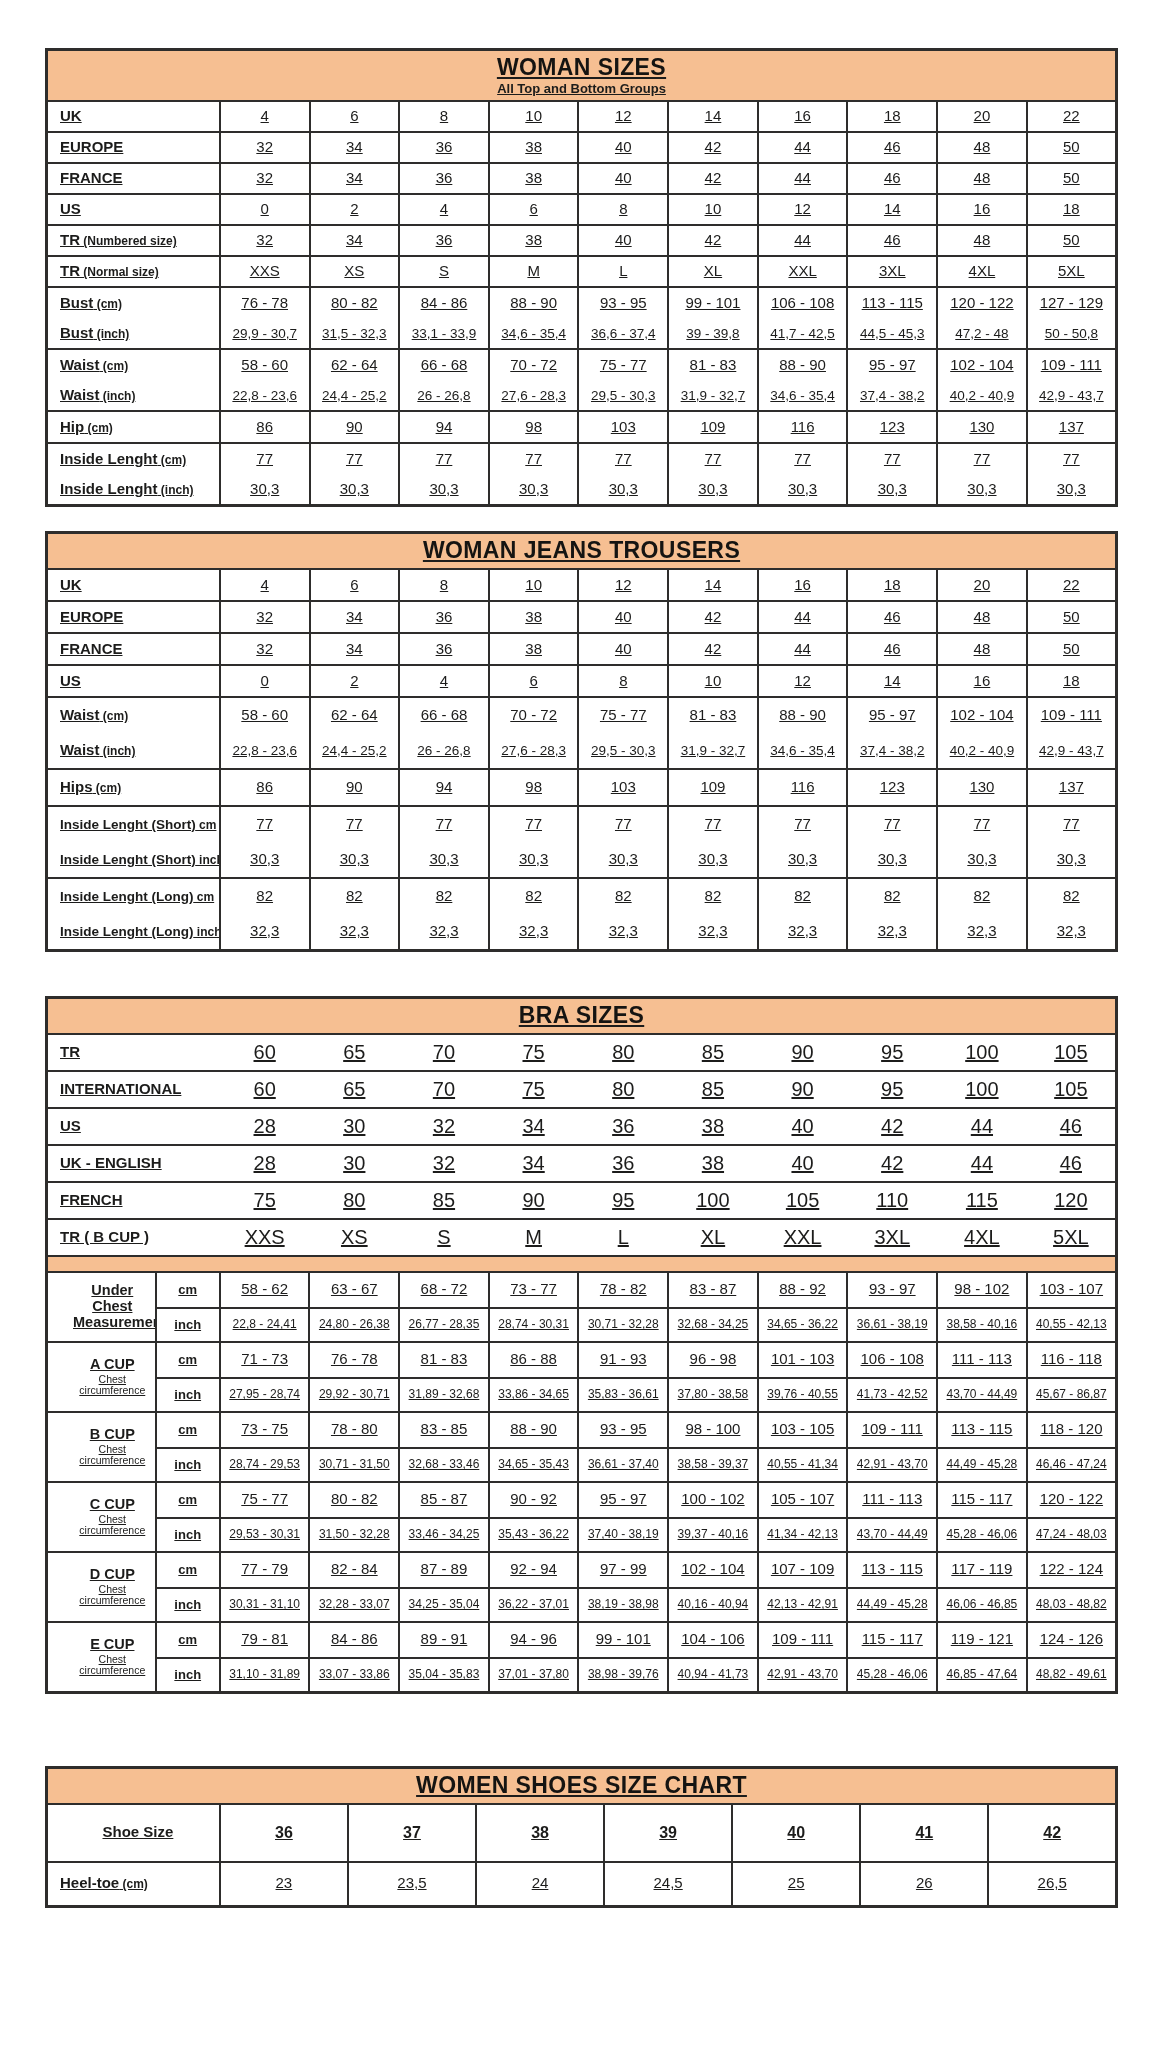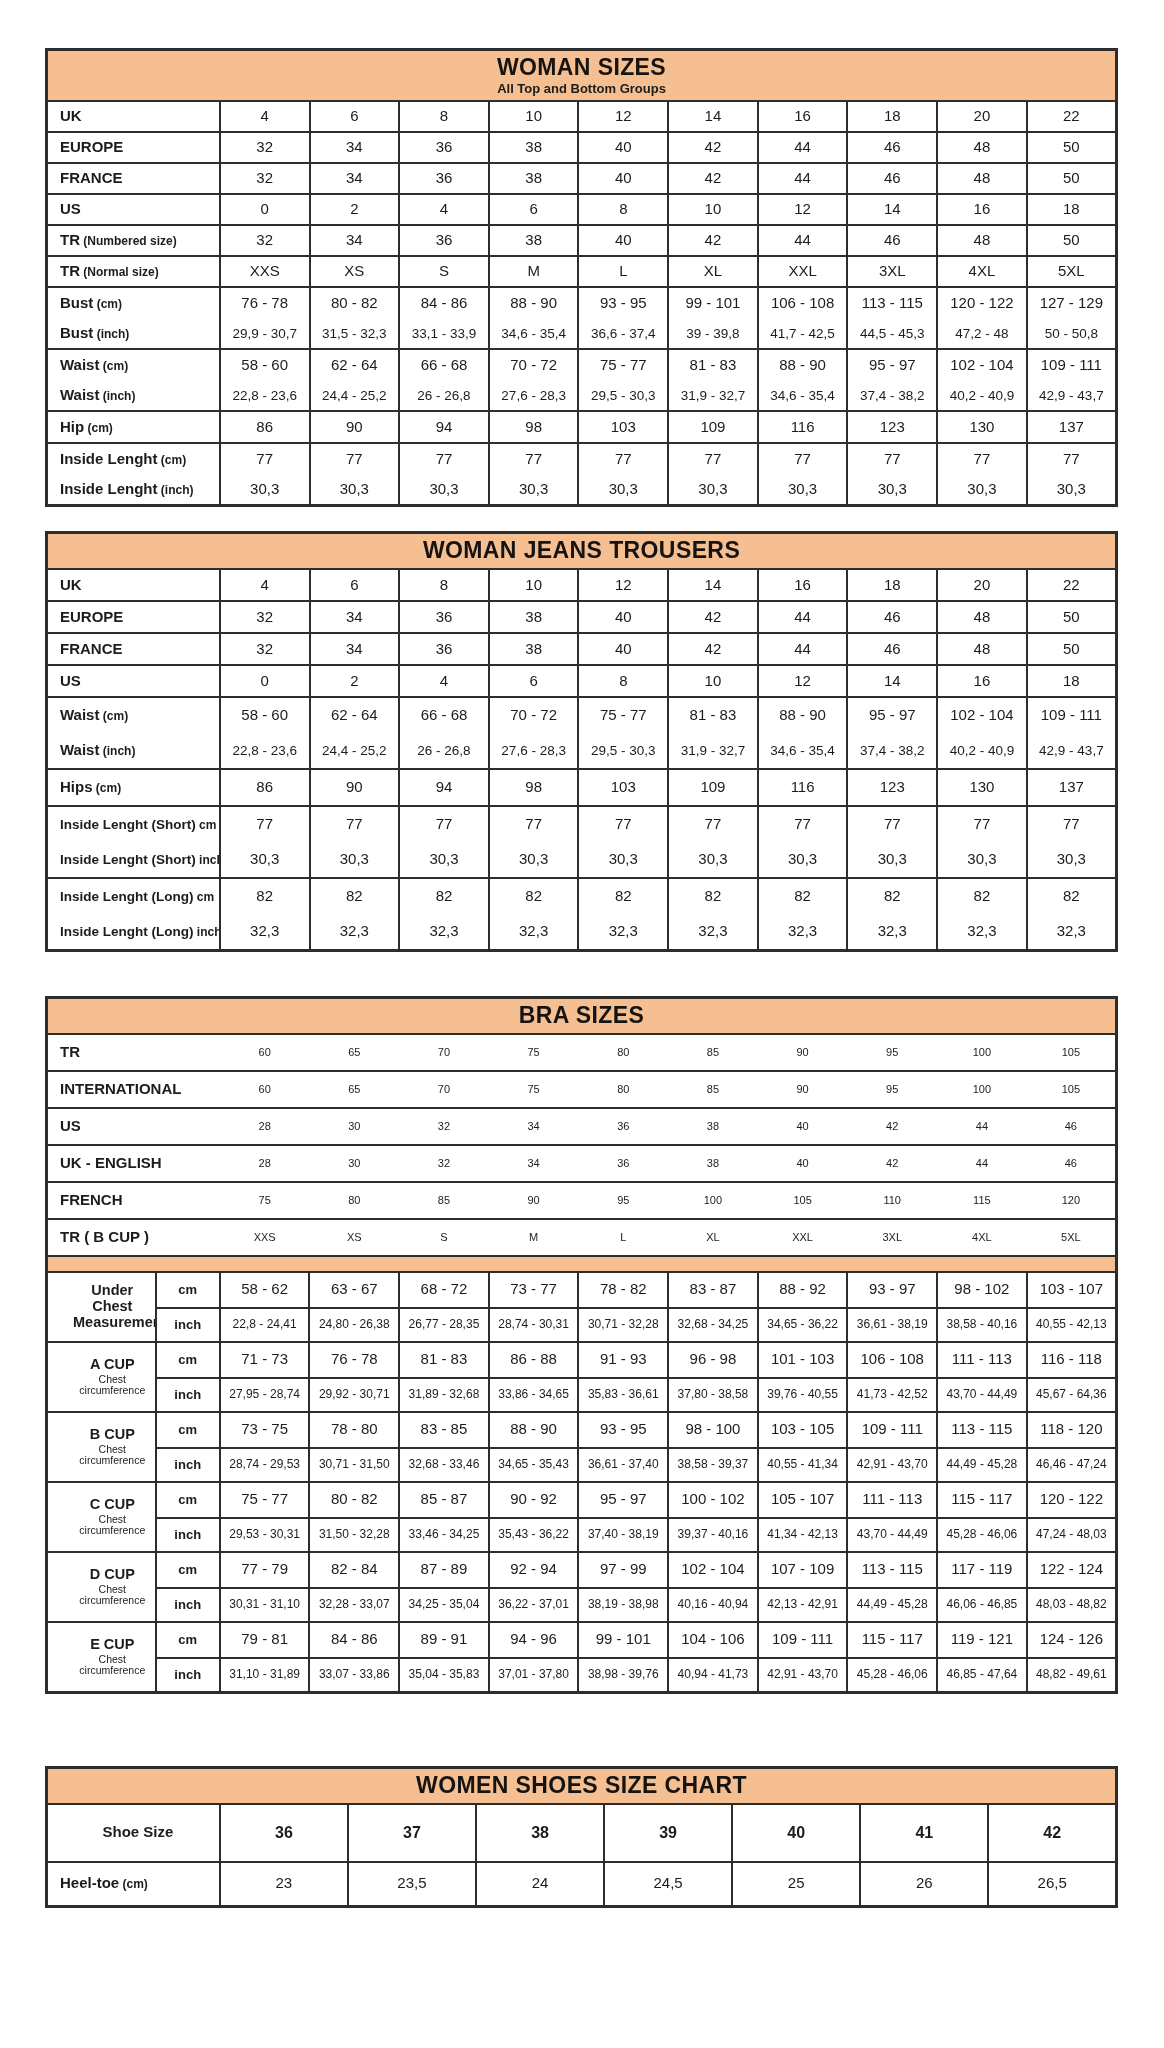--- a/index.html
+++ b/index.html
@@ -11,20 +11,21 @@
   body{
     width:1164px;height:2048px;
     background:#ffffff;
     font-family:"Liberation Sans", sans-serif;
     color:var(--txt);
     box-sizing:border-box;
   }
   .page{
     padding:48px 46px 0 45px;
     box-sizing:border-box;
+    text-decoration:underline;
   }
   table.tbl{
     width:100%;
     border-collapse:collapse;
     table-layout:fixed;
     border:3px solid var(--bd);
     background:#fff;
   }
   .tbl td,.tbl th{
     border:2px solid var(--bd);
@@ -69,21 +70,21 @@
   tr.sm td{font-size:13.5px;}
   
   .t-sizes tr.r-single td,.t-sizes tr.r-single th{height:27px;}
   .t-sizes tr.r-top td,.t-sizes tr.r-top th{height:28px;}
   .t-sizes tr.r-bottom td,.t-sizes tr.r-bottom th{height:28px;}
   .t-jeans tr.r-single td,.t-jeans tr.r-single th{height:28px;}
   .t-jeans tr.r-top td,.t-jeans tr.r-top th{height:33px;}
   .t-jeans tr.r-bottom td,.t-jeans tr.r-bottom th{height:33px;}
   
   .t-bra tr.plain td,.t-bra tr.plain th{border-left:none;border-right:none;height:33px;}
-  .t-bra tr.plain td{font-size:11px;}
+  .t-bra tr.plain td{font-size:20px;}
   .t-bra tr.strip td{
     height:14px;background:var(--accent);
     border-left:none;border-right:none;padding:0;
   }
   .t-bra td.cupval-cm{font-size:15px;height:32px;}
   .t-bra td.cupval-inch{font-size:12px;height:30px;border-radius:16px;}
   .t-bra th.cup-name{
     text-align:center;padding-left:25px;font-weight:700;font-size:14.5px;
     white-space:normal;line-height:1.1;
   }
@@ -621,21 +622,21 @@
           <th class="unit">inch</th>
           <td class="cupval-inch">27,95 - 28,74</td>
           <td class="cupval-inch">29,92 - 30,71</td>
           <td class="cupval-inch">31,89 - 32,68</td>
           <td class="cupval-inch">33,86 - 34,65</td>
           <td class="cupval-inch">35,83 - 36,61</td>
           <td class="cupval-inch">37,80 - 38,58</td>
           <td class="cupval-inch">39,76 - 40,55</td>
           <td class="cupval-inch">41,73 - 42,52</td>
           <td class="cupval-inch">43,70 - 44,49</td>
-          <td class="cupval-inch">45,67 - 64,36</td>
+          <td class="cupval-inch">45,67 - 86,87</td>
         </tr>
         <tr class="cup-cm">
           <th class="cup-name" rowspan="2"><span>B CUP</span><span class="cup-sub">Chest circumference</span></th>
           <th class="unit">cm</th>
           <td class="cupval-cm">73 - 75</td>
           <td class="cupval-cm">78 - 80</td>
           <td class="cupval-cm">83 - 85</td>
           <td class="cupval-cm">88 - 90</td>
           <td class="cupval-cm">93 - 95</td>
           <td class="cupval-cm">98 - 100</td>

